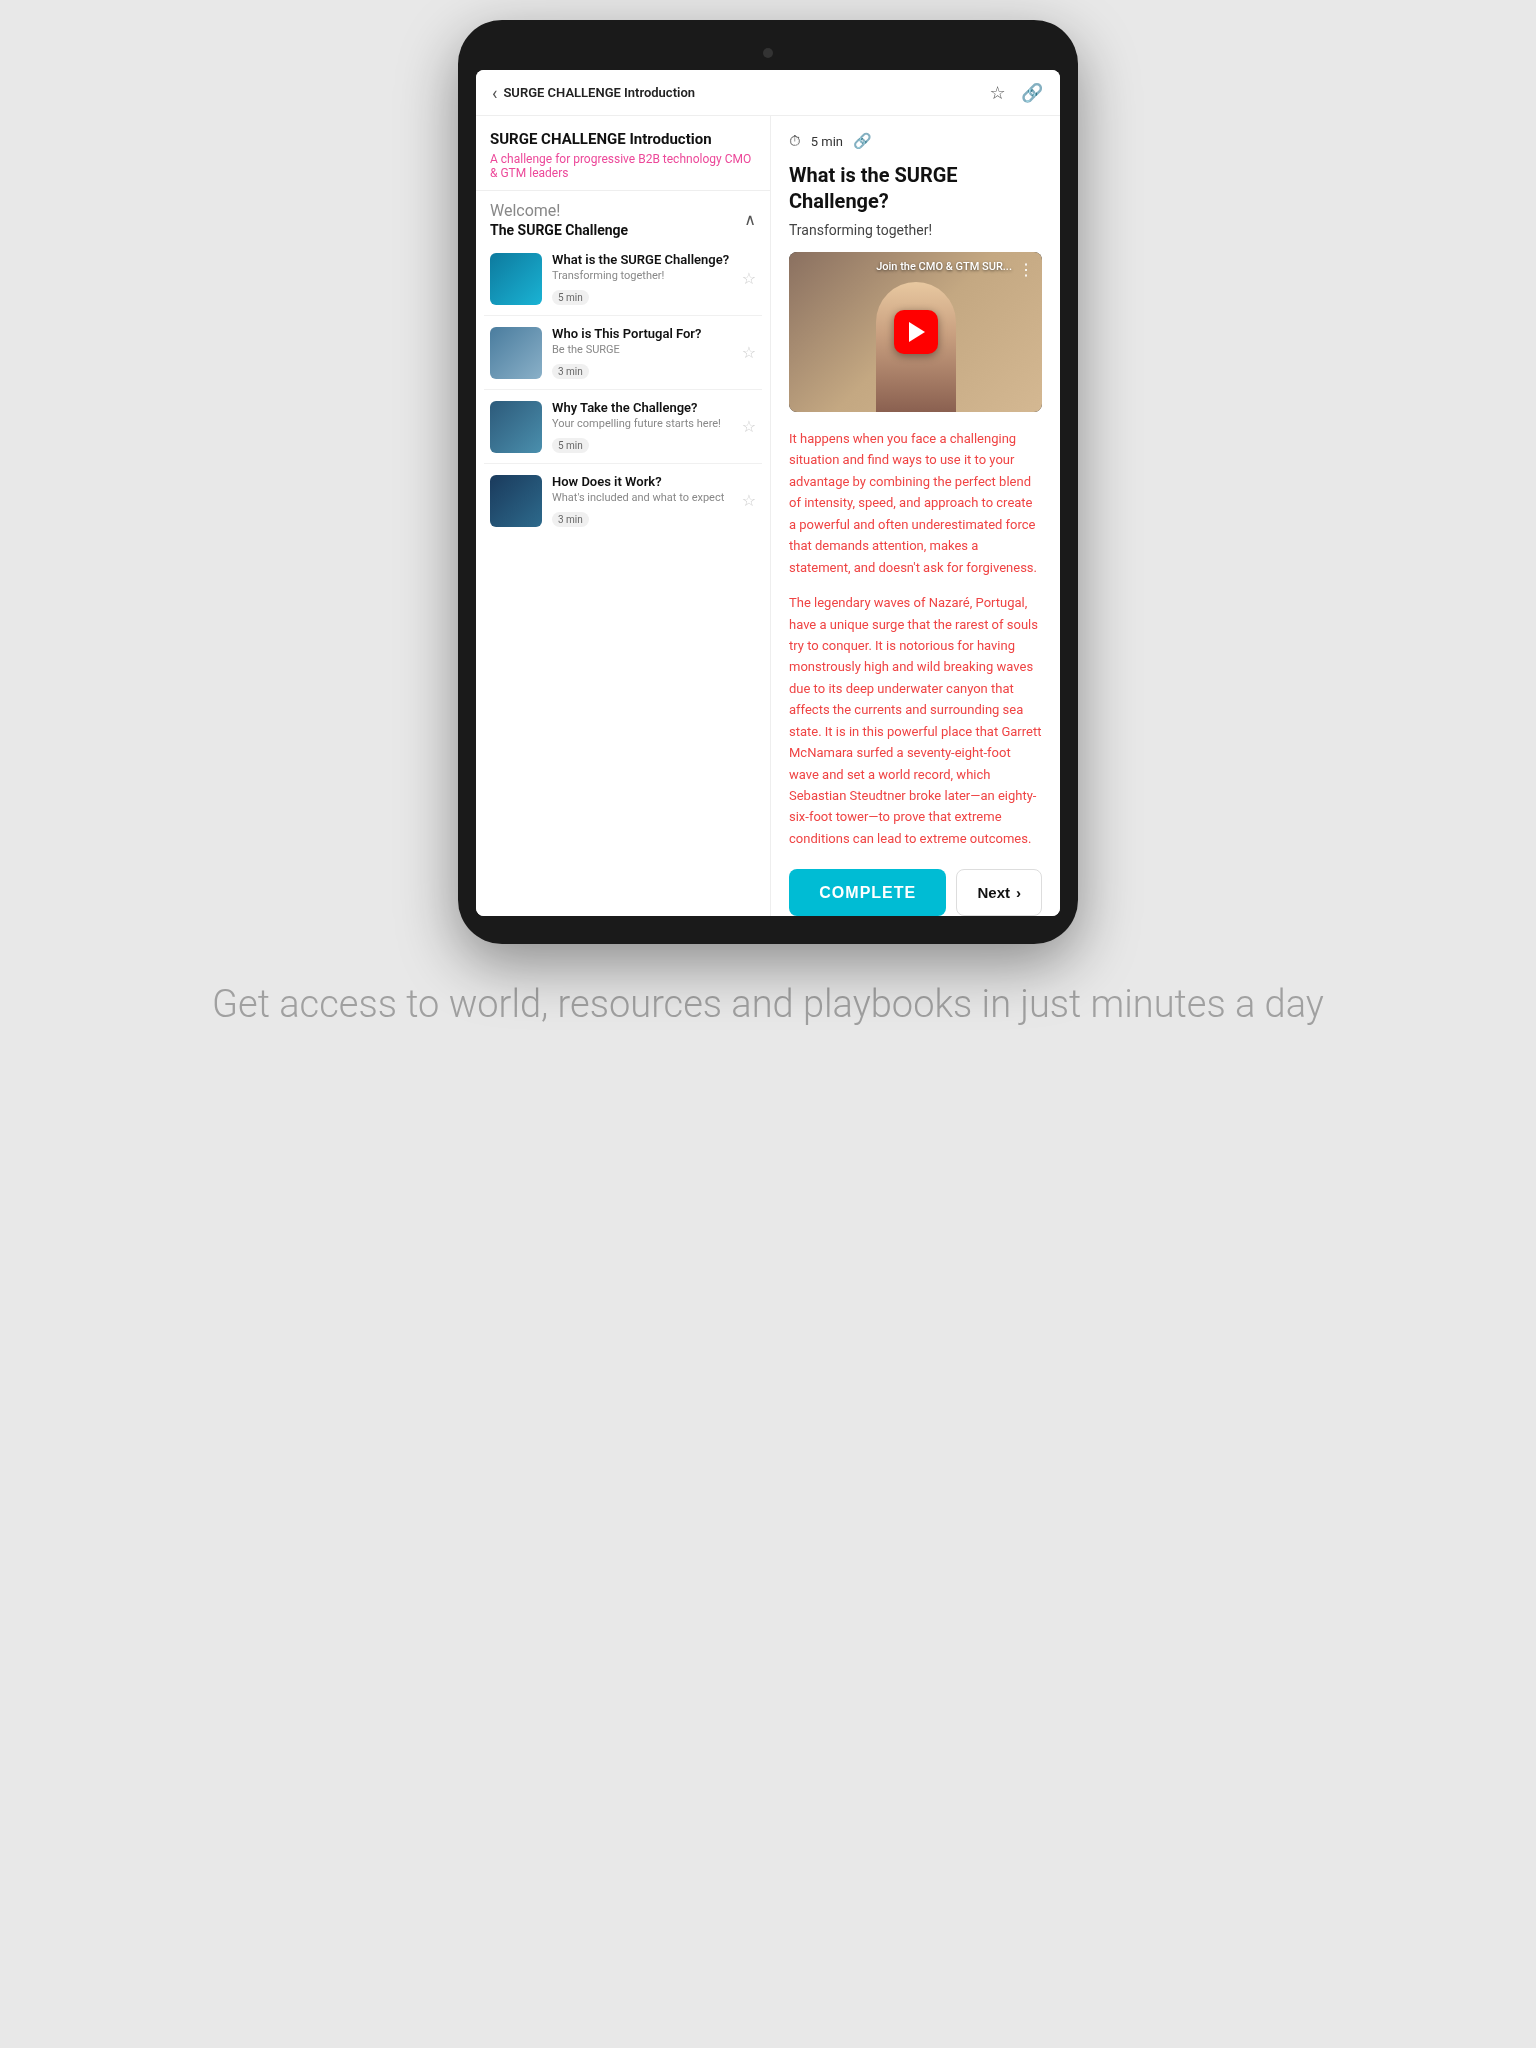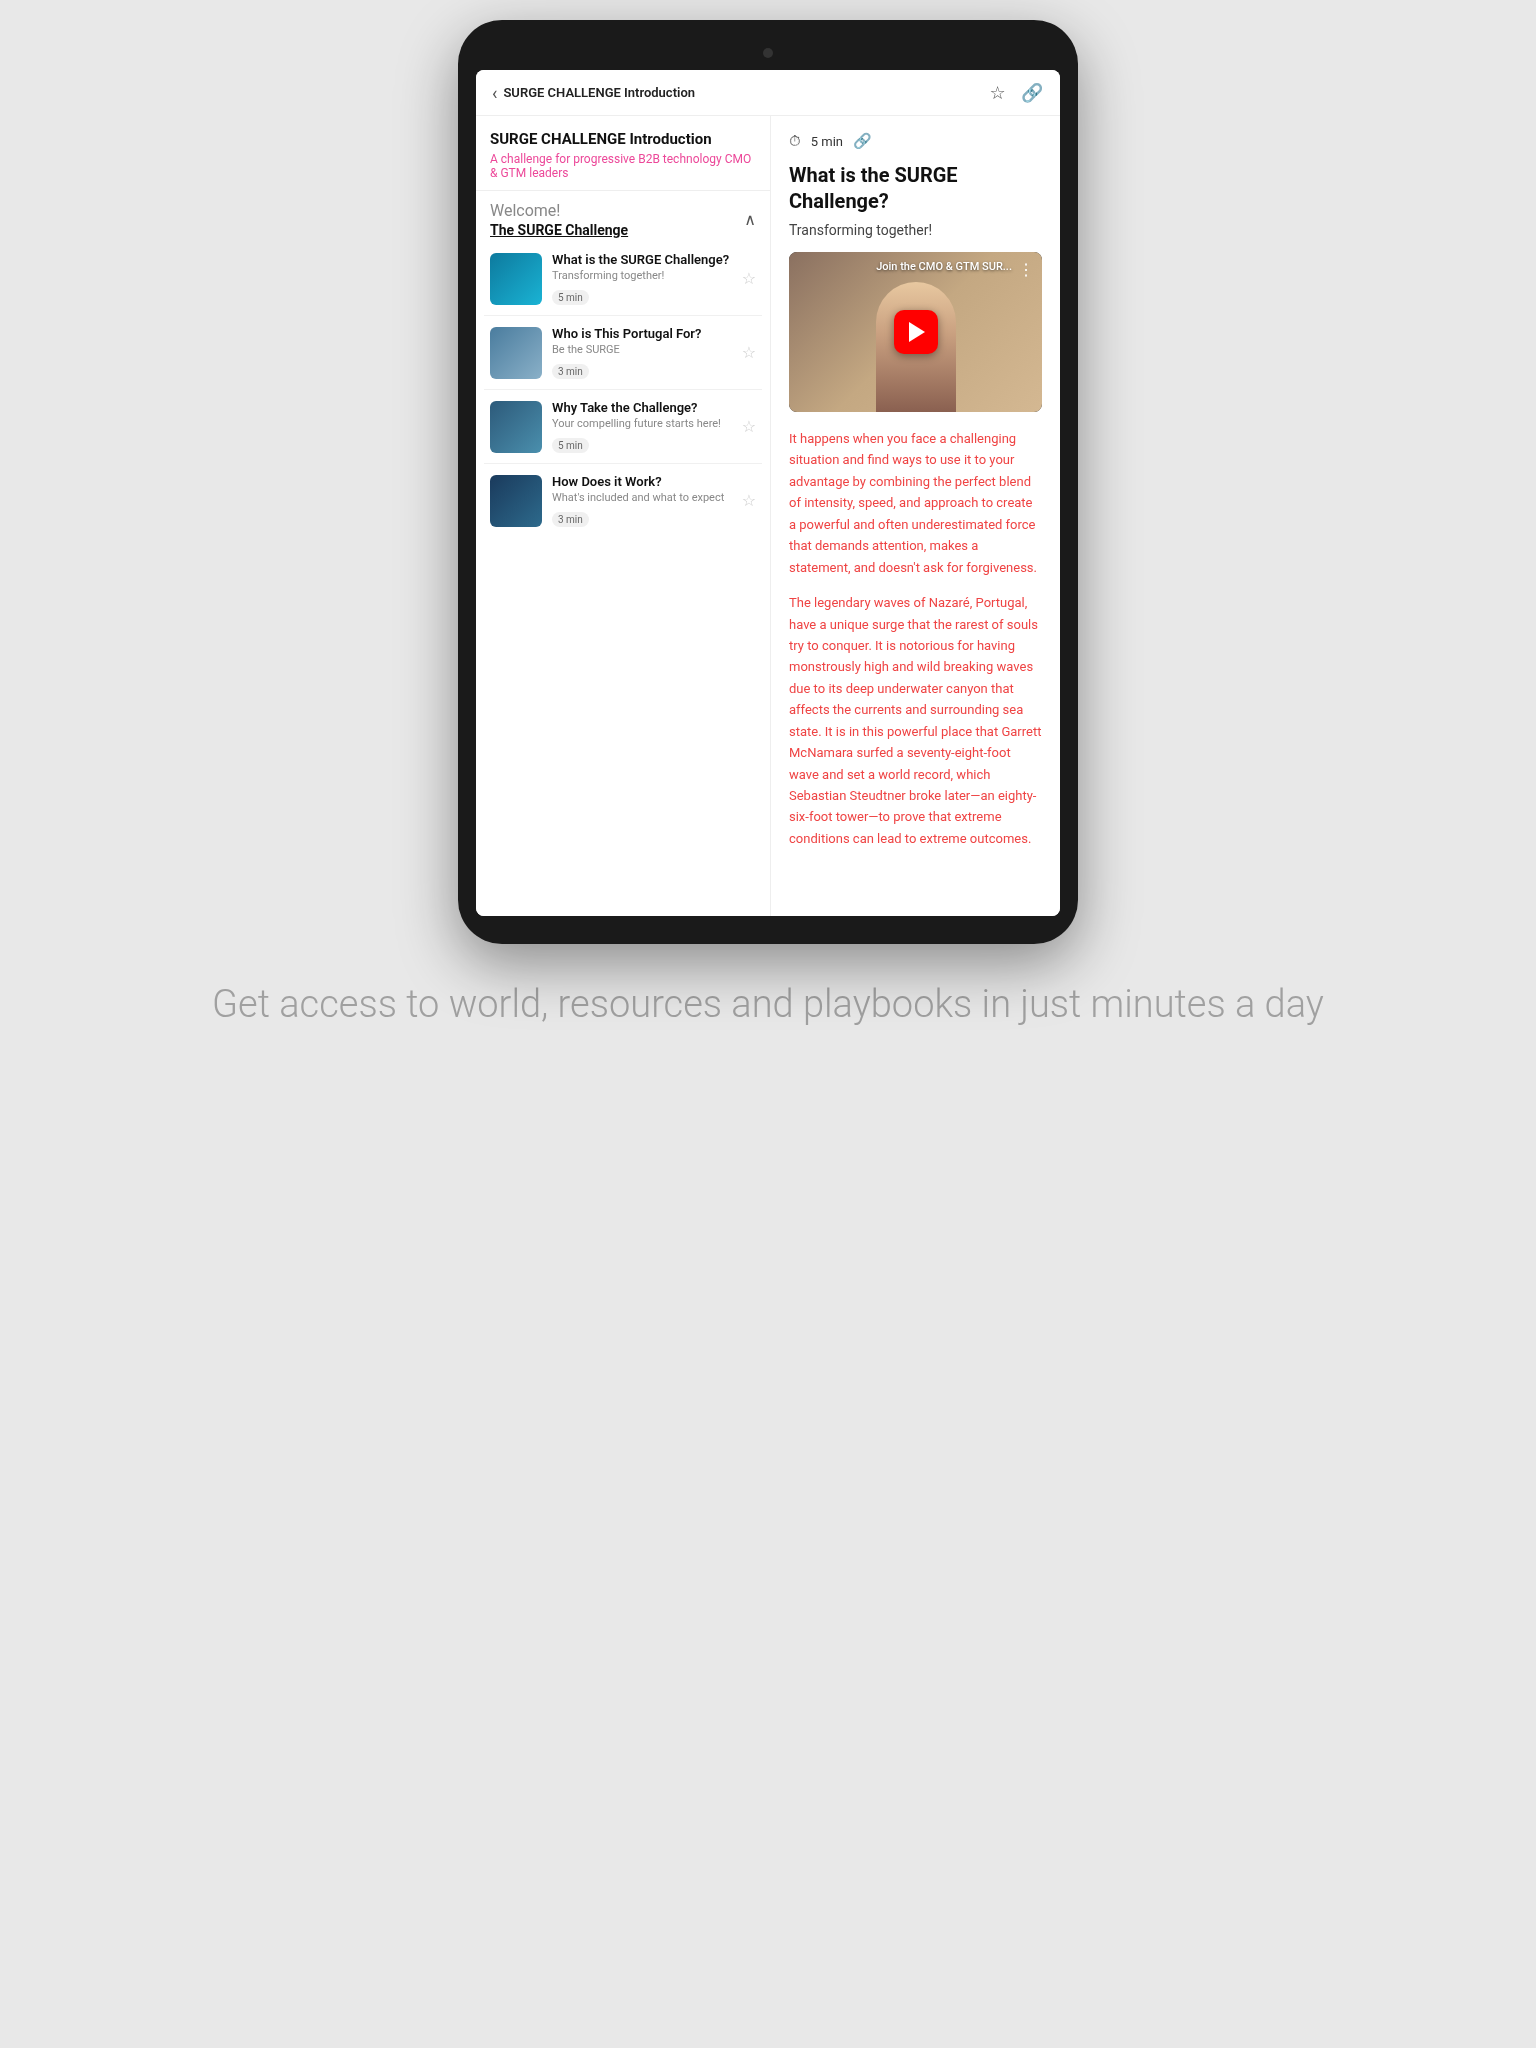--- a/index.html
+++ b/index.html
@@ -159,21 +159,20 @@
     }
     .welcome-label {
       font-size: 16px;
       color: #888;
       margin-bottom: 2px;
     }
     .welcome-course-name {
       font-size: 14px;
       font-weight: 700;
       color: #111;
-      text-decoration: underline;
     }
     .welcome-header {
       display: flex;
       align-items: center;
       justify-content: space-between;
       padding: 10px 14px 4px;
     }
     .welcome-info {
       flex: 1;
     }
@@ -524,19 +523,26 @@
             <div class="video-menu">⋮</div>
             <div class="video-play-btn">
               <div class="play-triangle"></div>
             </div>
           </div>
         </div>
 
         <p class="body-text">It happens when you face a challenging situation and find ways to use it to your advantage by combining the perfect blend of intensity, speed, and approach to create a powerful and often underestimated force that demands attention, makes a statement, and doesn't ask for forgiveness.</p>
         <p class="body-text">The legendary waves of Nazaré, Portugal, have a unique surge that the rarest of souls try to conquer. It is notorious for having monstrously high and wild breaking waves due to its deep underwater canyon that affects the currents and surrounding sea state. It is in this powerful place that Garrett McNamara surfed a seventy-eight-foot wave and set a world record, which Sebastian Steudtner broke later—an eighty-six-foot tower—to prove that extreme conditions can lead to extreme outcomes.</p>
 
+        <div class="action-row">
+          <button class="btn-complete">COMPLETE</button>
+          <button class="btn-next">
+            <span>Next</span>
+            <span>›</span>
+          </button>
+        </div>
 
       </div>
     </div>
   </div>
 </div>
 
 <div class="bottom-text">Get access to world, resources and playbooks in just minutes a day</div>
 
 </body></html>

